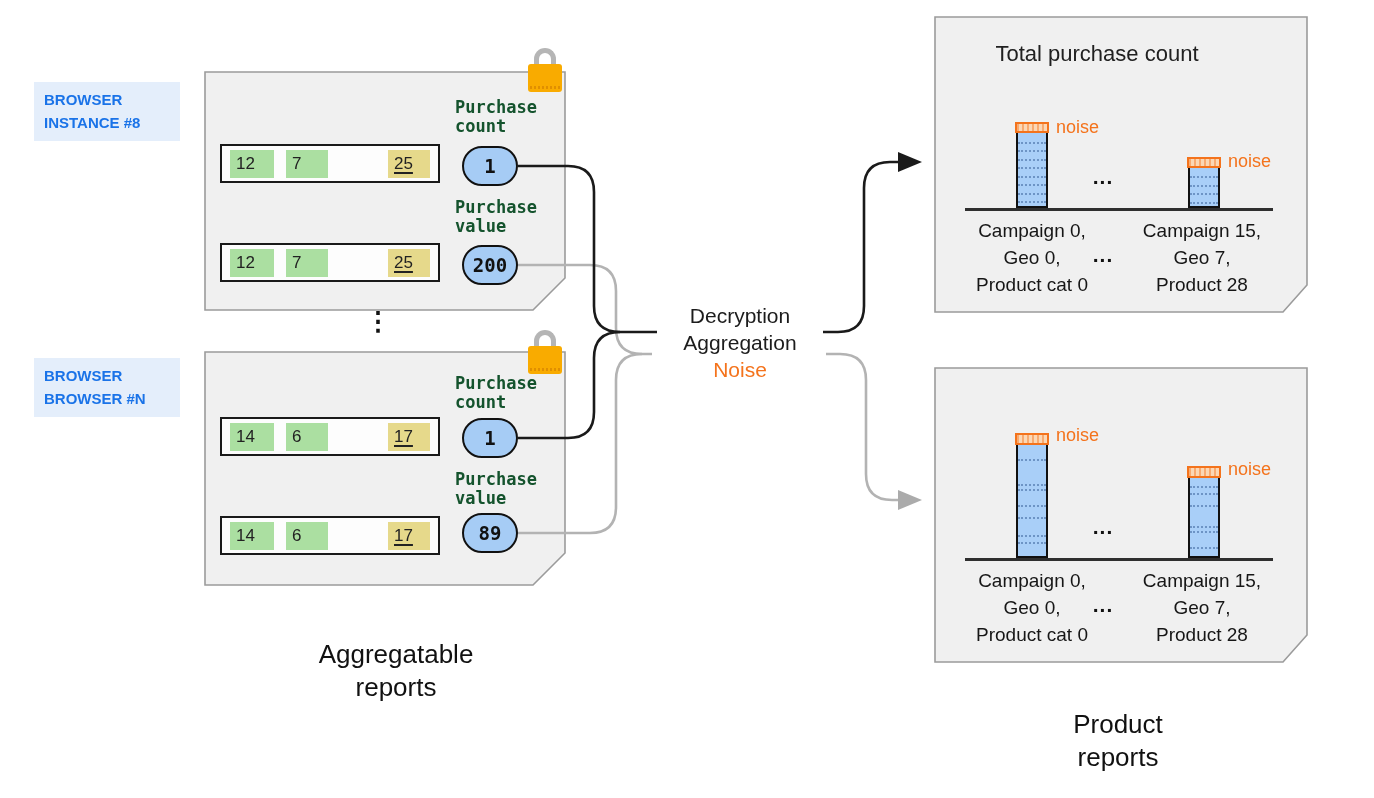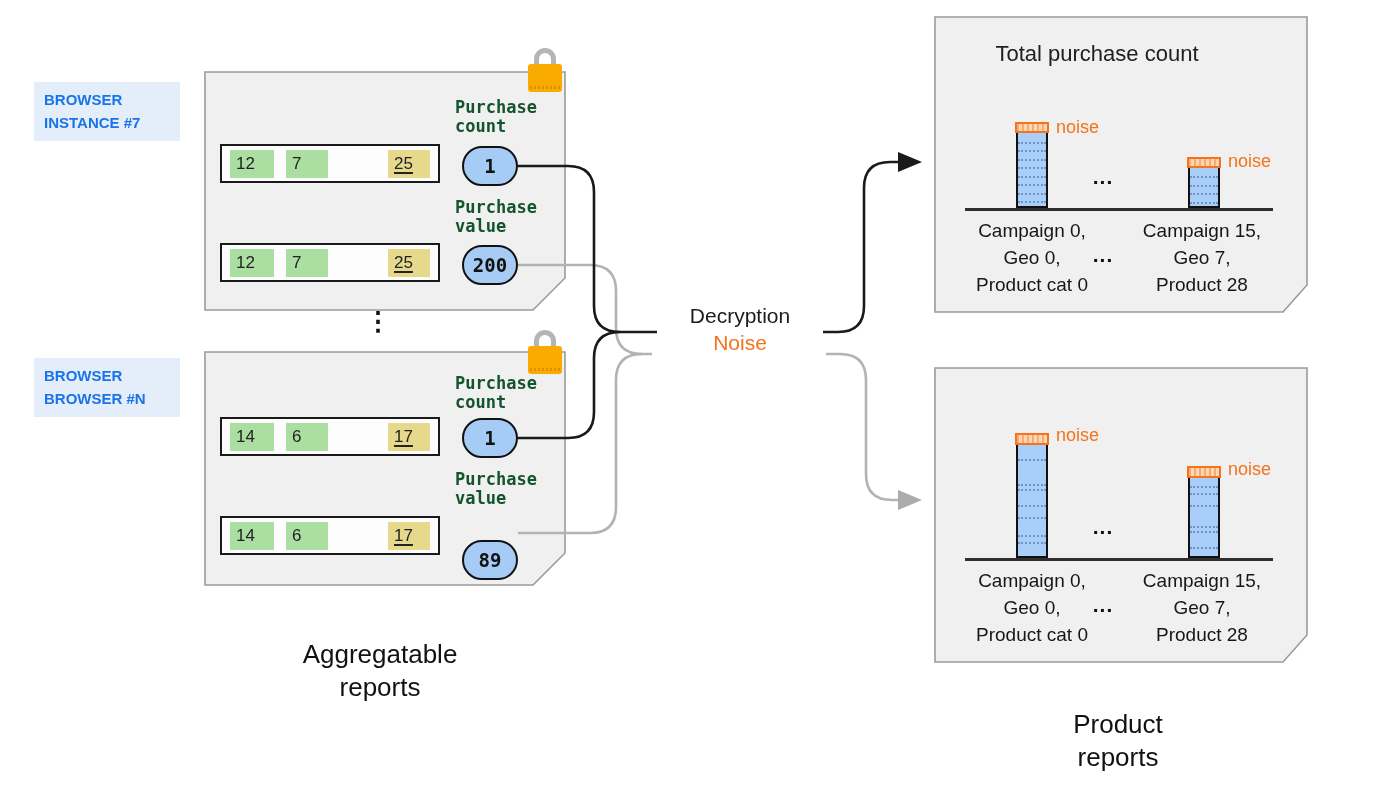--- a/index.html
+++ b/index.html
@@ -76,21 +76,21 @@
     <polygon class="arrow gray-fill" points="898,490 922,500 898,510"></polygon>
 
     <path class="wire black" d="M 518 166 H 568 Q 594 166 594 192 V 306 Q 594 332 620 332 H 657"></path>
     <path class="wire black" d="M 518 438 H 568 Q 594 438 594 412 V 358 Q 594 332 620 332"></path>
     <path class="wire black" d="M 823 332 H 838 Q 864 332 864 306 V 188 Q 864 162 890 162 H 898"></path>
     <polygon class="arrow black-fill" points="898,152 922,162 898,172"></polygon>
   </svg>
 
   <div class="badge" style="left:34px;top:82px">
     <span>BROWSER</span><br>
-    <span>INSTANCE #7</span>
+    <span>INSTANCE #8</span>
   </div>
 
   <div class="lock" style="left:528px;top:48px">
     <div class="shackle"></div>
     <div class="lock-body"></div>
   </div>
 
   <div class="plabel" style="left:455px;top:98px">Purchase
 count</div>
   <div class="vec-row" style="left:220px;top:144px">
@@ -130,24 +130,25 @@
   </div>
   <div class="pill" style="left:462px;top:418px">1</div>
 
   <div class="plabel" style="left:455px;top:470px">Purchase
 value</div>
   <div class="vec-row" style="left:220px;top:516px">
     <span class="cell green" style="left:8px;width:44px">14</span>
     <span class="cell green" style="left:64px;width:42px">6</span>
     <span class="cell yellow" style="left:166px;width:42px">17</span>
   </div>
-  <div class="pill" style="left:462px;top:540px">89</div>
+  <div class="pill" style="left:462px;top:513px">89</div>
 
   <div class="middle">
     <div>Decryption</div>
+    <div>Aggregation</div>
     <div class="orange">Noise</div>
   </div>
 
   <div class="chart" style="left:935px;top:17px;height:295px">
     <div class="chart-title">Total purchase count</div>
     <div class="axis" style="top:191px"></div>
     <div class="bar" style="left: 81px; bottom: 104px; height: 77px;">
         <div class="bar-seg" style="height: 9px;"></div>
         <div class="bar-seg seg-sep" style="height: 8px;"></div>
         <div class="bar-seg seg-sep" style="height: 9px;"></div>
@@ -215,18 +216,18 @@
       <span>Product cat 0</span>
     </div>
     <div class="chart-dots" style="left:152px;top:225px">...</div>
     <div class="cat-label" style="left:187px;top:200px">
       <span>Campaign 15,</span>
       <span>Geo 7,</span>
       <span>Product 28</span>
     </div>
   </div>
 
-  <div class="caption" style="left:230px;top:638px">Aggregatable
+  <div class="caption" style="left:246px;top:638px">Aggregatable
 reports</div>
   <div class="caption" style="left:968px;top:708px">Product
 reports</div>
 
 </div>
 
 </body></html>

